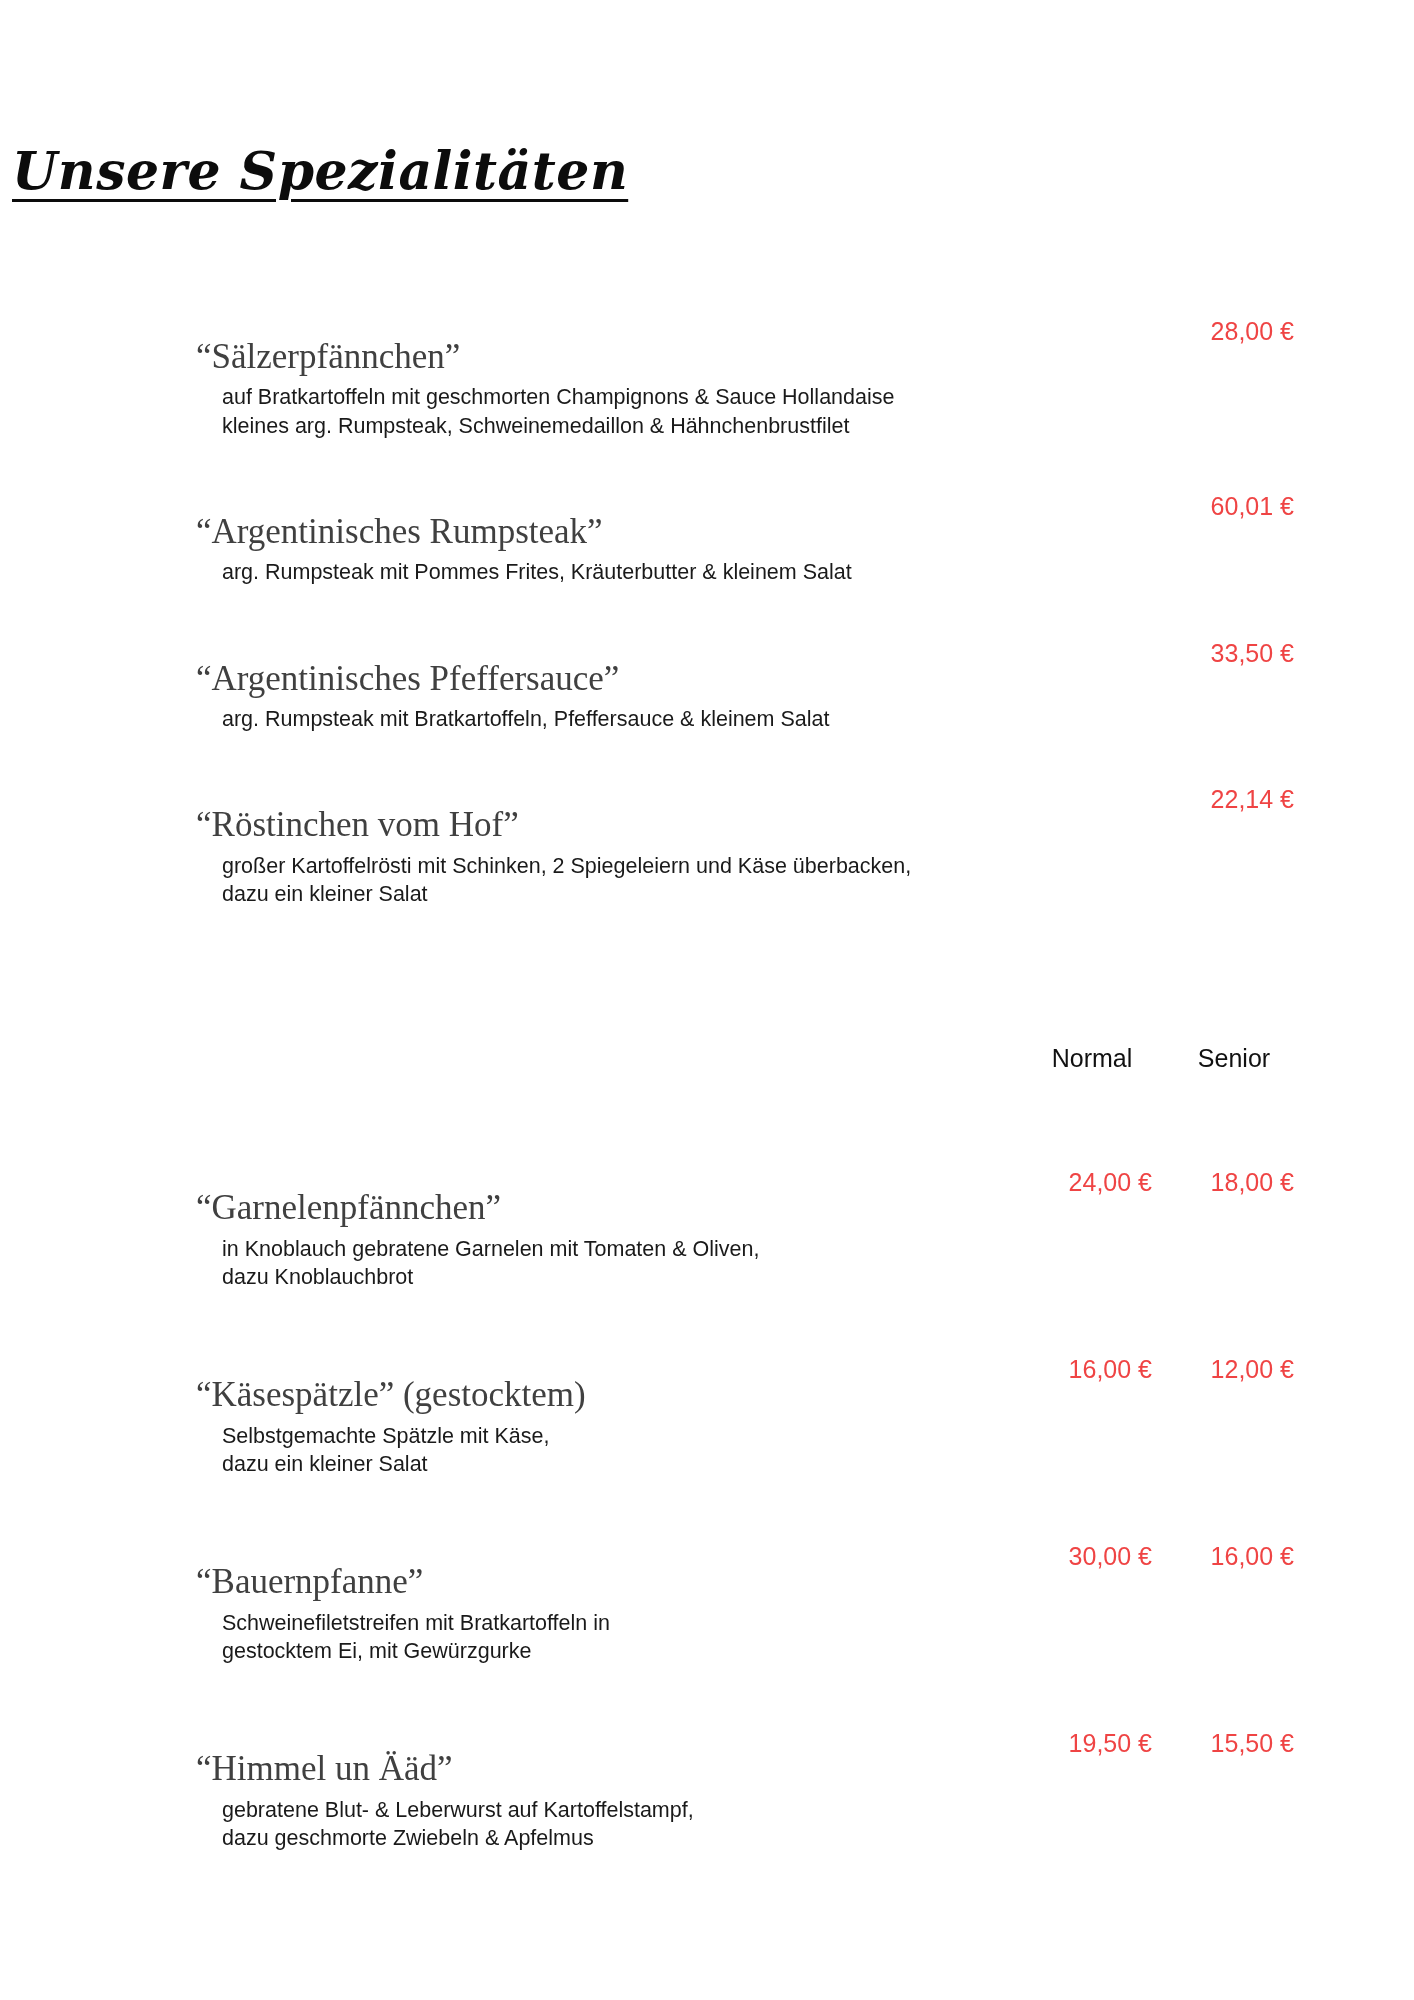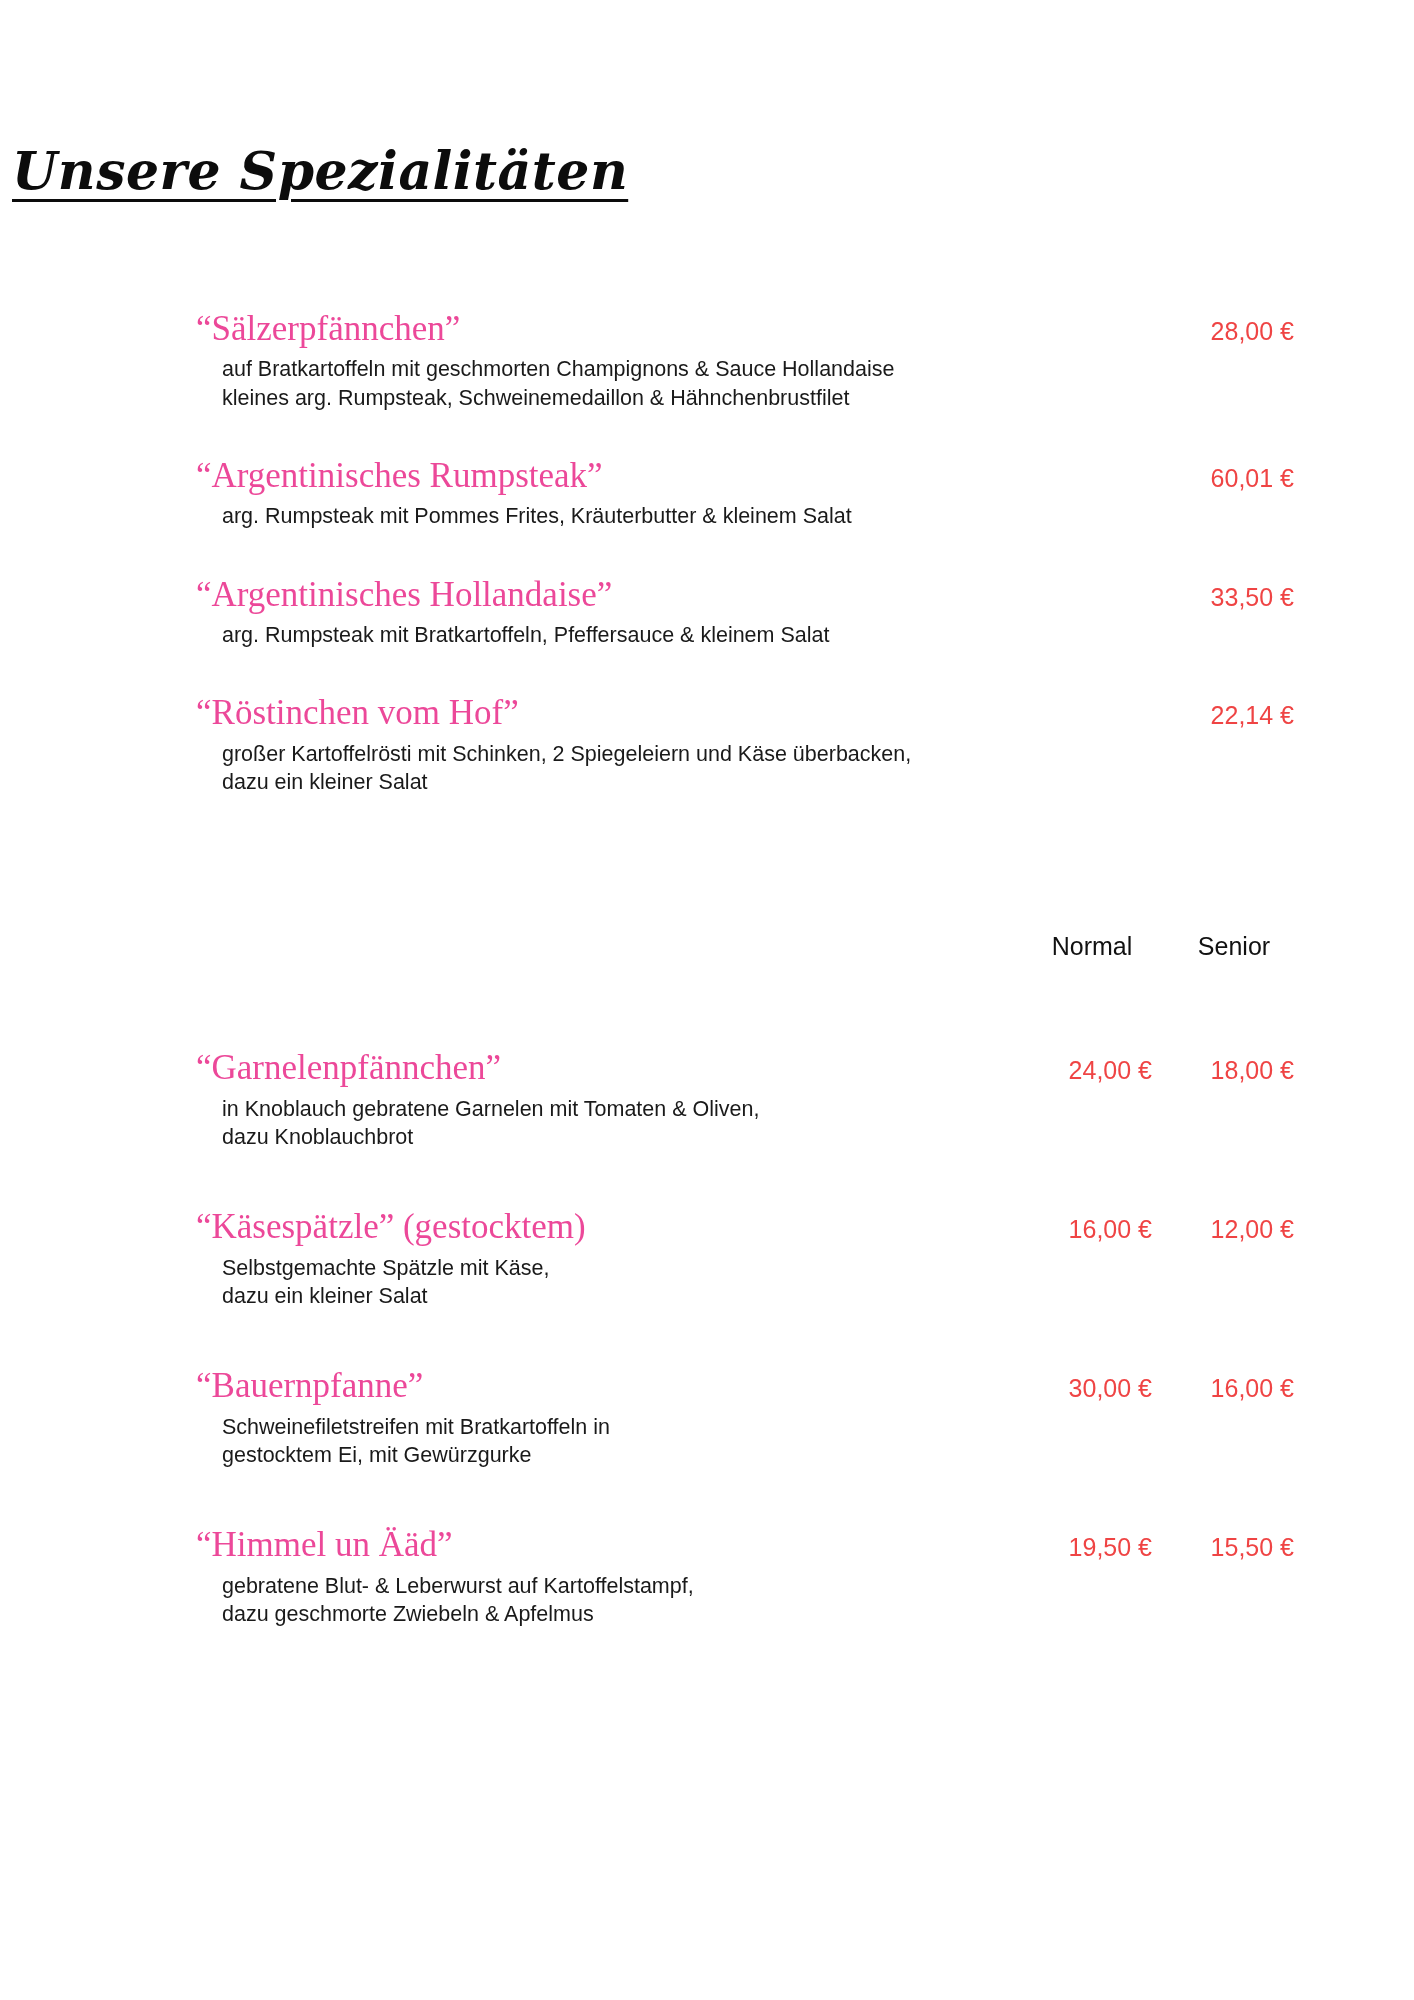--- a/index.html
+++ b/index.html
@@ -52,23 +52,24 @@
   .item-row {
     display: flex;
     align-items: flex-start;
     justify-content: flex-start;
   }
 
   .item-name {
     font-family: "Liberation Serif", serif;
     font-size: 35px;
     line-height: 1.15;
-    color: #ec4899;
+    color: #404040;
     flex: 0 0 auto;
     max-width: 760px;
+    margin-top: 28px;
   }
 
   .spacer {
     flex: 1 1 auto;
   }
 
   .price {
     font-family: "Liberation Sans", sans-serif;
     font-size: 25px;
     color: #ef4444;
@@ -148,21 +149,21 @@
           <div class="spacer"></div>
           <div class="price">60,01 €</div>
         </div>
         <div class="desc">
           <div>arg. Rumpsteak mit Pommes Frites, Kräuterbutter &amp; kleinem Salat</div>
         </div>
       </div>
 
       <div class="item">
         <div class="item-row">
-          <div class="item-name">“Argentinisches Hollandaise”</div>
+          <div class="item-name">“Argentinisches Pfeffersauce”</div>
           <div class="spacer"></div>
           <div class="price">33,50 €</div>
         </div>
         <div class="desc">
           <div>arg. Rumpsteak mit Bratkartoffeln, Pfeffersauce &amp; kleinem Salat</div>
         </div>
       </div>
 
       <div class="item">
         <div class="item-row">

